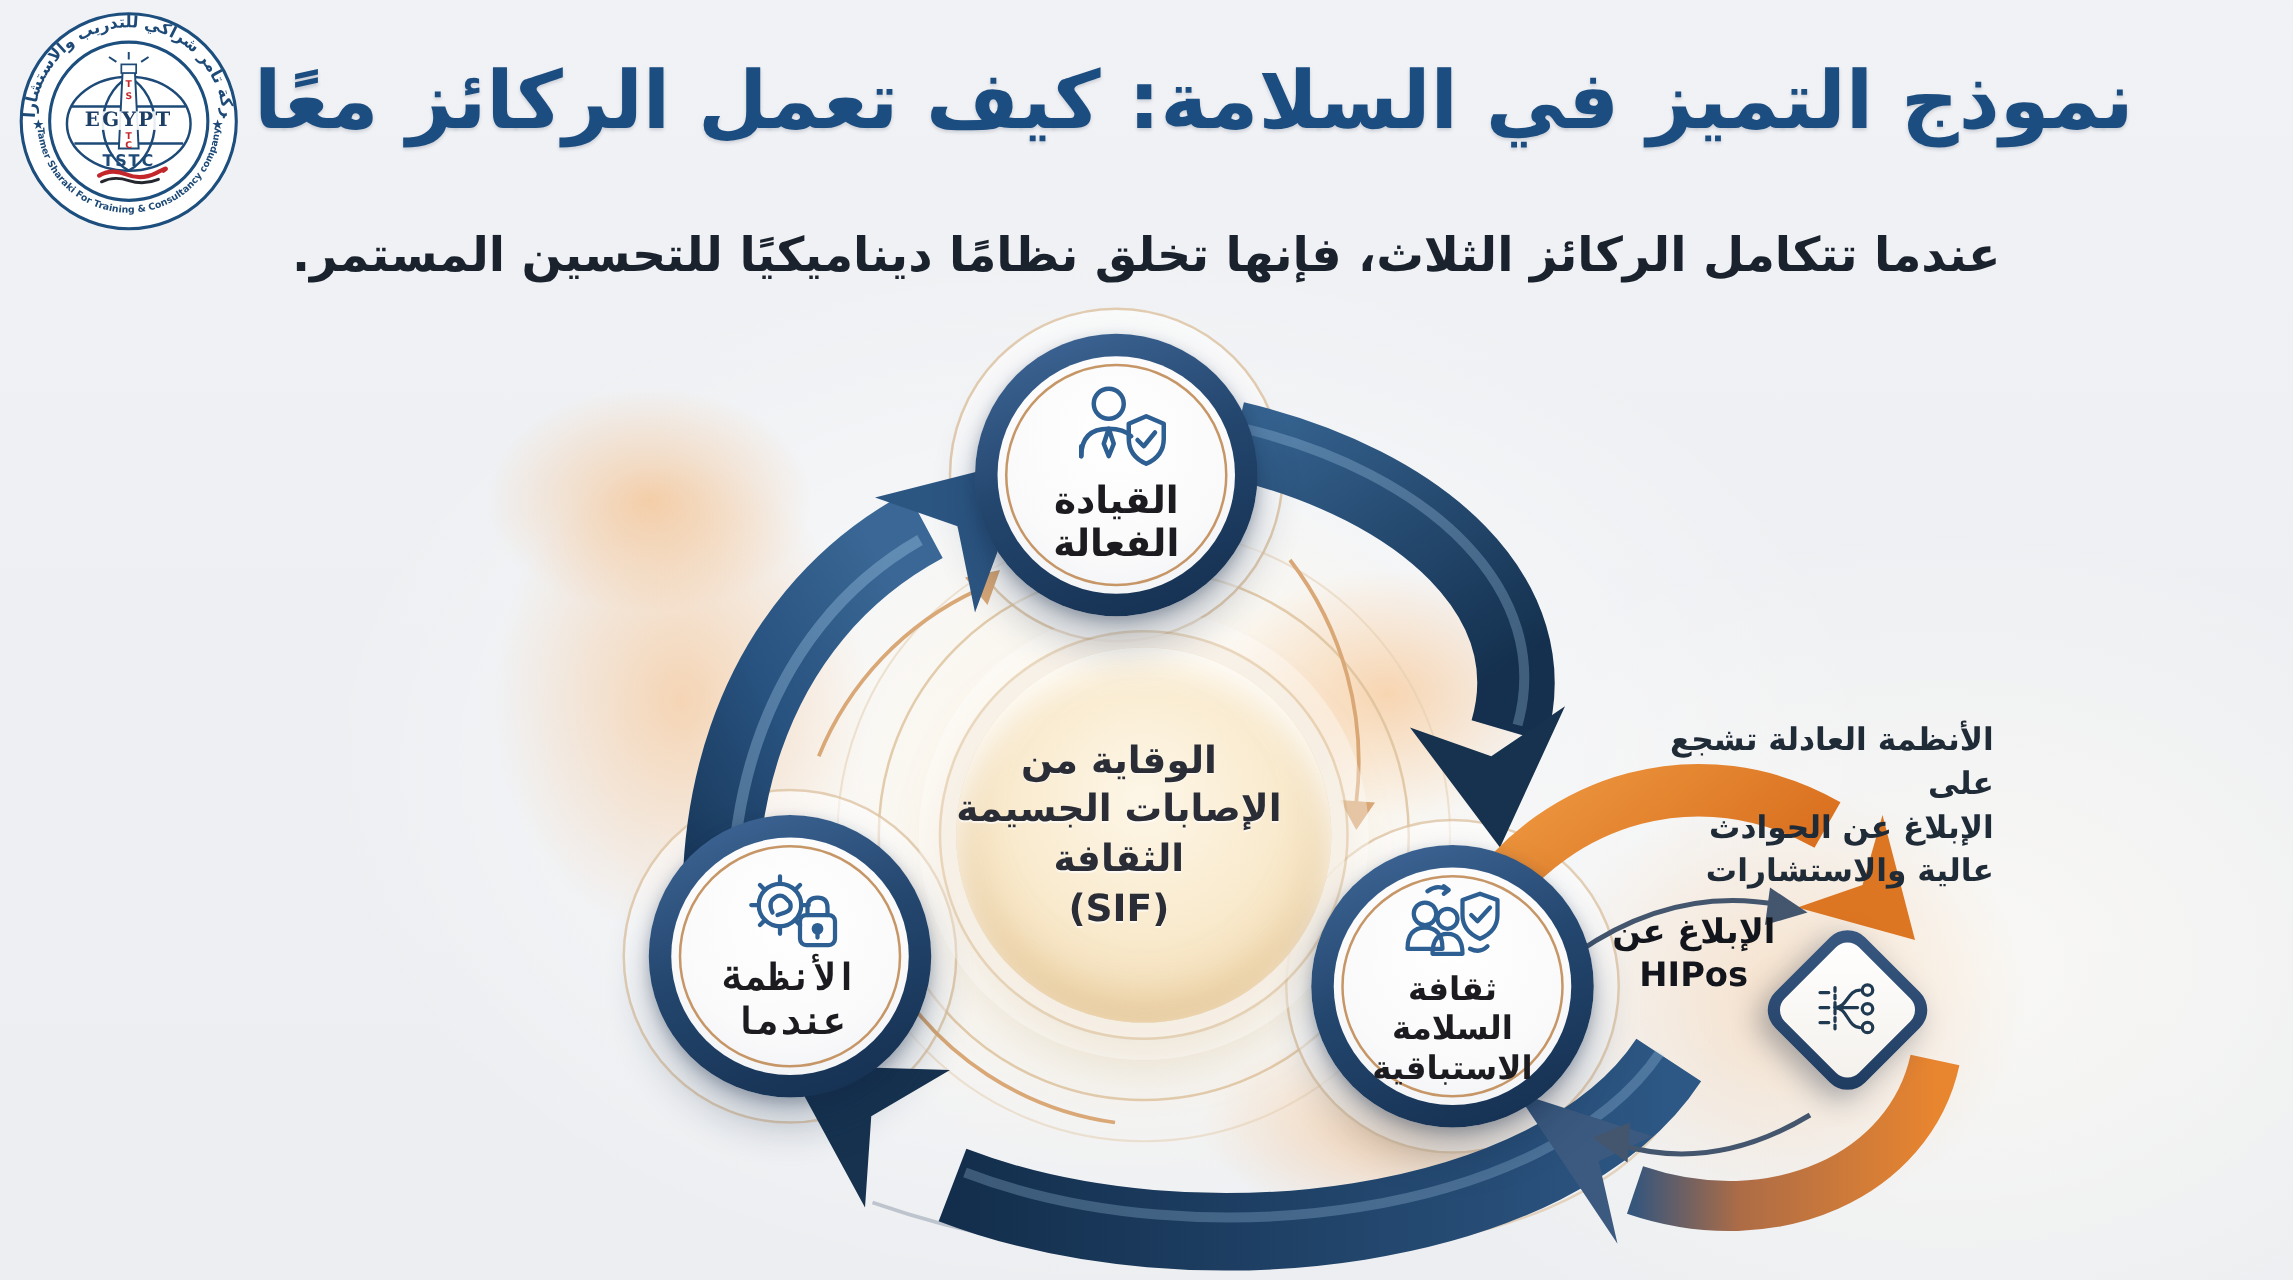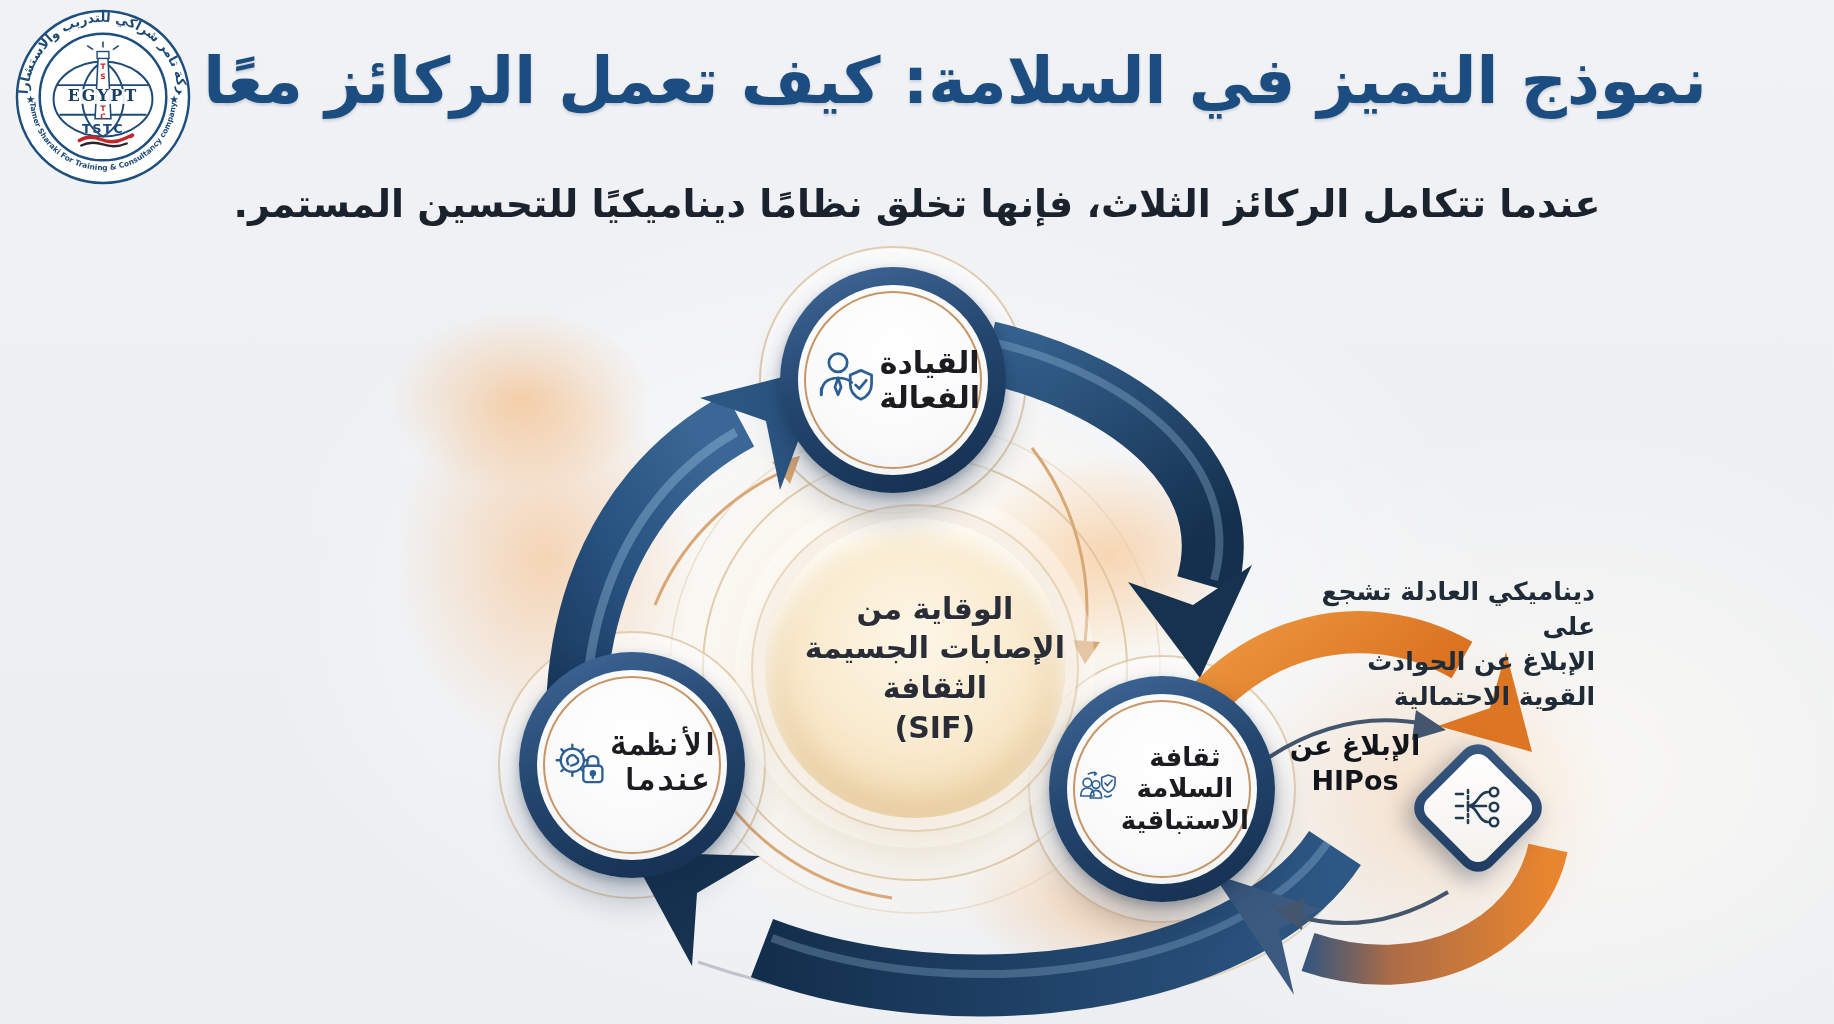--- a/index.html
+++ b/index.html
@@ -40,21 +40,21 @@
     position:absolute; left:765px; top:518px; width:300px; height:300px;
     border-radius:50%;
     background:radial-gradient(circle at 50% 40%, #fdf6e7 0%, #f9eacd 48%, #f0d8ae 85%, #ecd1a2 100%);
     box-shadow:
       0 0 0 12px rgba(255,255,255,.65),
       0 0 0 14px rgba(213,178,129,.45),
       0 0 0 30px rgba(255,255,255,.35),
       0 24px 48px rgba(186,146,88,.35),
       inset 0 14px 26px rgba(255,255,255,.95),
       inset 0 -16px 34px rgba(219,182,129,.55);
-    display:flex; align-items:center; justify-content:flex-end; text-align:center;
+    display:flex; align-items:center; justify-content:flex-start; text-align:center;
   }
   .center-circle .txt {
     direction:rtl; font-size:30px; line-height:1.32; font-weight:800; color:#2a2d35;
     text-shadow:0 1px 1px rgba(255,255,255,.7);
   }
 
   
   .pillar {
     position:absolute; width:226px; height:226px; border-radius:50%;
     background:linear-gradient(160deg,#41699a 0%, #24476f 45%, #132d4d 100%);
@@ -63,21 +63,21 @@
   .pillar::before {
     content:""; position:absolute; inset:18px; border-radius:50%;
     background:radial-gradient(circle at 50% 35%, #ffffff 0%, #fafafb 60%, #eceef1 100%);
   }
   .pillar::after {
     content:""; position:absolute; inset:24px; border-radius:50%;
     border:2.5px solid rgba(195,144,94,.95);
   }
   .pillar .content {
     position:absolute; inset:26px; border-radius:50%;
-    display:flex; flex-direction:row; align-items:center; justify-content:center;
+    display:flex; flex-direction:column; align-items:center; justify-content:center;
     text-align:center; z-index:2;
   }
   .pillar .label { direction:rtl; font-weight:800; color:#1c1c20; font-size:30px; line-height:1.18; }
   .pillar-right .label { font-size:26px; line-height:1.2; }
   .pillar-top   { left:780px; top:267px; }
   .pillar-left  { left:519px; top:652px;font-family:Liberation Mono, monospace; }
   .pillar-right { left:1049px; top:676px; }
   .picon { display:block; margin-bottom:4px; }
 
   
@@ -273,23 +273,23 @@
       </svg>
       <div class="label">
         <div>ثقافة</div>
         <div>السلامة</div>
         <div>الاستباقية</div>
       </div>
     </div>
   </div>
 
   <div class="hipos-note">
-    <div>ديناميكي العادلة تشجع على</div>
+    <div>الأنظمة العادلة تشجع على</div>
     <div>الإبلاغ عن الحوادث</div>
-    <div>القوية الاحتمالية</div>
+    <div>عالية والاستشارات</div>
   </div>
 
   <div class="hipos-label">
     <div>الإبلاغ عن</div>
     <div>HIPos</div>
   </div>
 
   <div class="diamond">
     <div class="inner">
       <svg width="56" height="52" viewBox="0 0 56 52" fill="none" stroke="#203a52" stroke-width="2.6" stroke-linecap="round">

